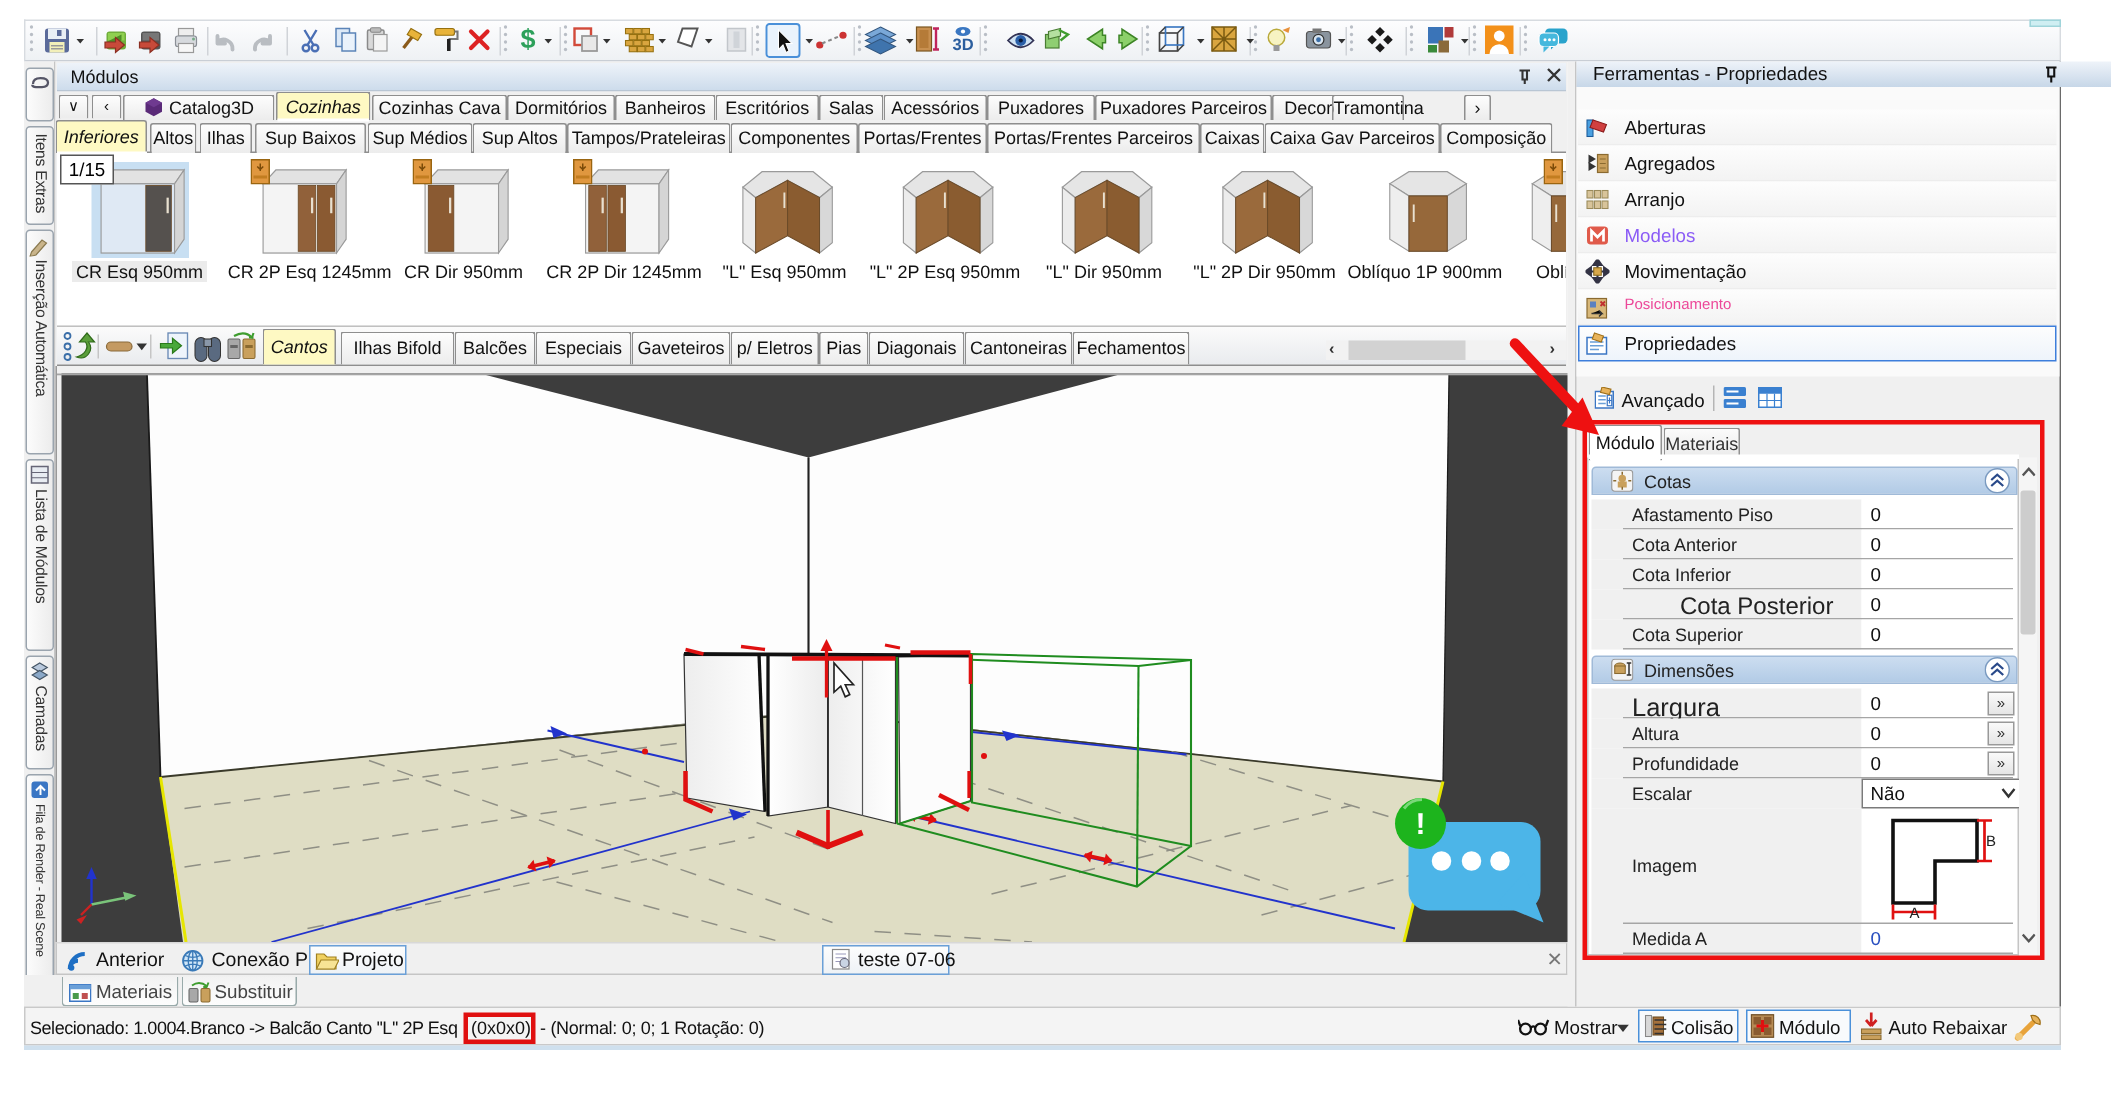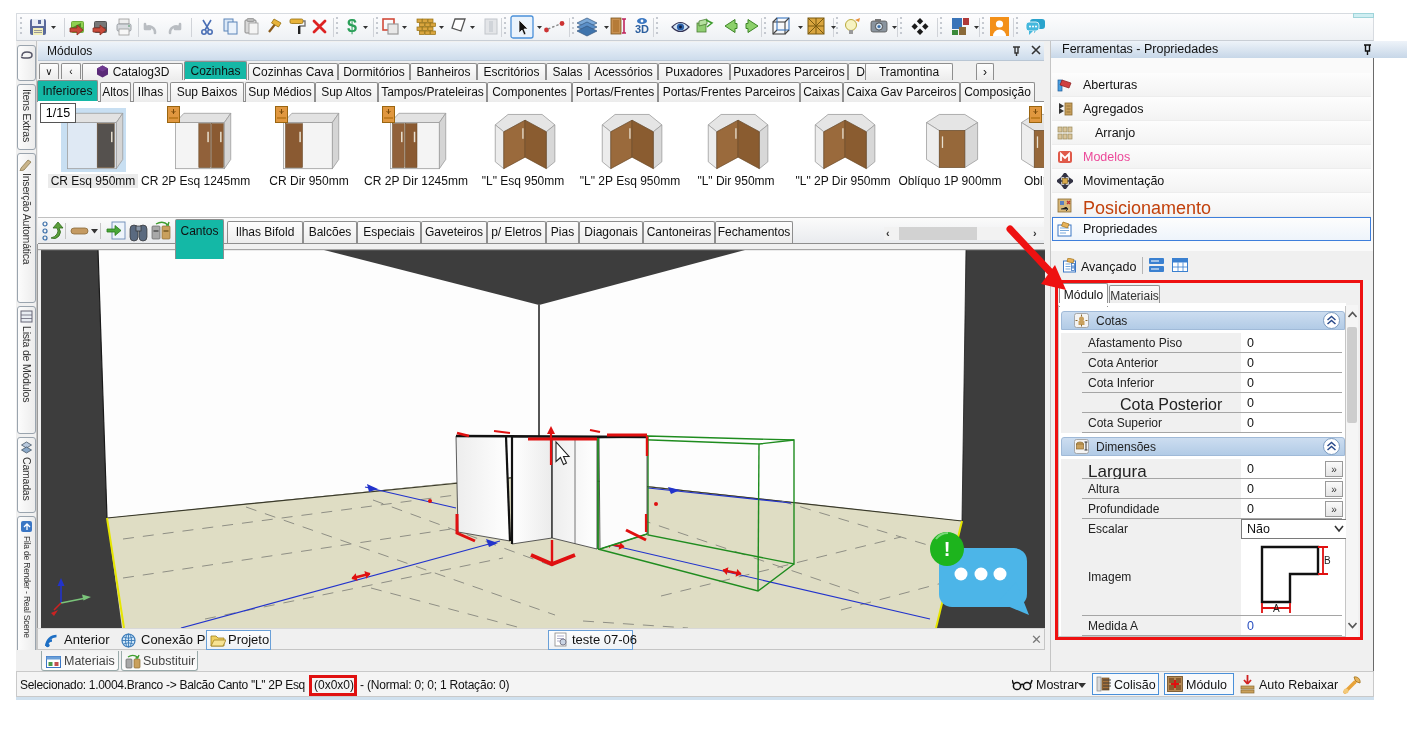--- a/index.html
+++ b/index.html
@@ -1,18 +1,18 @@
 <!DOCTYPE html>
 <html><head><meta charset="utf-8">
 <style>
 *{margin:0;padding:0;box-sizing:border-box;}
 html,body{width:1407px;height:732px;background:#fff;font-family:"Liberation Sans",sans-serif;overflow:hidden;}
 .ab{position:absolute;}
 .tab{position:absolute;top:2px;height:18px;border:1px solid #8e8e8e;border-bottom:none;border-radius:2px 2px 0 0;background:linear-gradient(#fdfdfd,#ececec);font-size:12px;color:#111;text-align:center;line-height:17px;white-space:nowrap;}
-.tab.act{background:#14b8a6;z-index:3;top:0;height:20px;line-height:19px;}
+.tab.act{background:#fef9c3;z-index:3;top:0;height:20px;line-height:19px;font-style:italic;}
 .ptab{position:absolute;height:24px;border:1px solid #919191;border-bottom:none;border-radius:2px 2px 0 0;background:linear-gradient(#fbfbfb,#e9e9e9);font-size:12px;color:#111;text-align:center;line-height:23px;white-space:nowrap;}
 .ptab.act{background:#fff;z-index:3;}
 </style></head><body>
 <div class="ab" style="left:16px;top:13px;width:1358px;height:28px;background:linear-gradient(#fdfdfe,#eef1f4);border:1px solid #d7dbe0;border-bottom:1px solid #c9ced5;">
     <svg width="1356" height="26" style="position:absolute;left:0;top:0">
       <circle cx="4" cy="4" r="1.1" fill="#b9bec6"></circle>
       <circle cx="4" cy="9" r="1.1" fill="#b9bec6"></circle>
       <circle cx="4" cy="14" r="1.1" fill="#b9bec6"></circle>
       <circle cx="4" cy="19" r="1.1" fill="#b9bec6"></circle>
       <circle cx="320" cy="4" r="1.1" fill="#b9bec6"></circle>
@@ -306,21 +306,21 @@
 <div class="ab tab act" style="left:184px;top:61px;width:63px;height:19px;line-height:18px;">Cozinhas</div>
 <div class="ab tab" style="left:248px;top:63px;width:90px;height:17px;line-height:16px;">Cozinhas Cava</div>
 <div class="ab tab" style="left:338px;top:63px;width:72px;height:17px;line-height:16px;">Dormitórios</div>
 <div class="ab tab" style="left:410px;top:63px;width:67px;height:17px;line-height:16px;">Banheiros</div>
 <div class="ab tab" style="left:477px;top:63px;width:69px;height:17px;line-height:16px;">Escritórios</div>
 <div class="ab tab" style="left:546px;top:63px;width:43px;height:17px;line-height:16px;">Salas</div>
 <div class="ab tab" style="left:589px;top:63px;width:69px;height:17px;line-height:16px;">Acessórios</div>
 <div class="ab tab" style="left:658px;top:63px;width:72px;height:17px;line-height:16px;">Puxadores</div>
 <div class="ab tab" style="left:730px;top:63px;width:118px;height:17px;line-height:16px;">Puxadores Parceiros</div>
 <div class="ab tab" style="left:848px;top:63px;width:55px;height:17px;line-height:16px;">Decore</div>
-<div class="ab tab" style="left:865px;top:63px;width:88px;height:17px;line-height:16px;">Tramontina</div>
+<div class="ab tab" style="left:888px;top:63px;width:48px;height:17px;line-height:16px;">Tramontina</div>
 <div class="ab tab" style="left:976px;top:63px;width:18px;height:17px;line-height:16px;">›</div>
 <div class="ab" style="left:185px;top:79px;width:61px;height:2px;background:#fff;z-index:4;"></div>
 <div class="ab" style="left:38px;top:80px;width:1006px;height:22px;background:#f0f0f0;border-bottom:1px solid #8e8e8e;"></div>
 <div class="ab tab act" style="left:37px;top:80px;width:61px;height:22px;line-height:21px;">Inferiores</div>
 <div class="ab tab" style="left:100px;top:82px;width:31px;height:20px;line-height:19px;">Altos</div>
 <div class="ab tab" style="left:133px;top:82px;width:35px;height:20px;line-height:19px;">Ilhas</div>
 <div class="ab tab" style="left:170px;top:82px;width:74px;height:20px;line-height:19px;">Sup Baixos</div>
 <div class="ab tab" style="left:245px;top:82px;width:70px;height:20px;line-height:19px;">Sup Médios</div>
 <div class="ab tab" style="left:315px;top:82px;width:63px;height:20px;line-height:19px;">Sup Altos</div>
 <div class="ab tab" style="left:378px;top:82px;width:109px;height:20px;line-height:19px;">Tampos/Prateleiras</div>
@@ -344,21 +344,21 @@
     <div class="ab" style="left:-5px;top:72px;width:120px;height:16px;font-size:12px;color:#111;text-align:center;white-space:nowrap;"><span style="background:#ebebeb;padding:0 3px;">CR Esq 950mm</span></div>
     <svg class="ab" style="left:131px;top:9px" width="66" height="60" viewBox="0 0 62 52" preserveAspectRatio="none">
       <path d="M6 10 L14 2 L58 2 L52 10 Z" fill="#e2e2e2" stroke="#9a9a9a" stroke-width="0.7"></path>
       <rect x="6" y="10" width="46" height="40" fill="#f4f4f4" stroke="#9a9a9a" stroke-width="0.7"></rect>
       <path d="M52 10 L58 2 L58 42 L52 50 Z" fill="#d5d5d5" stroke="#9a9a9a" stroke-width="0.7"></path>
       <rect x="28" y="11" width="11" height="38" fill="#91613a" stroke="#6a4a28" stroke-width="0.5"></rect>
       <rect x="36" y="18" width="1.4" height="9" fill="#e8e0d0"></rect>
       <rect x="40" y="11" width="11" height="38" fill="#8a5a32" stroke="#6a4a28" stroke-width="0.5"></rect>
       <rect x="48" y="18" width="1.4" height="9" fill="#e8e0d0"></rect>
     </svg>
-    <div class="ab" style="left:103px;top:72px;width:120px;height:16px;font-size:12px;color:#111;text-align:left;white-space:nowrap;"><span style="">CR 2P Esq 1245mm</span></div>
+    <div class="ab" style="left:103px;top:72px;width:120px;height:16px;font-size:12px;color:#111;text-align:right;white-space:nowrap;"><span style="">CR 2P Esq 1245mm</span></div>
     <svg class="ab" style="left:239px;top:9px" width="66" height="60" viewBox="0 0 62 52" preserveAspectRatio="none">
       <path d="M6 10 L14 2 L58 2 L52 10 Z" fill="#e2e2e2" stroke="#9a9a9a" stroke-width="0.7"></path>
       <rect x="6" y="10" width="46" height="40" fill="#f4f4f4" stroke="#9a9a9a" stroke-width="0.7"></rect>
       <path d="M52 10 L58 2 L58 42 L52 50 Z" fill="#d5d5d5" stroke="#9a9a9a" stroke-width="0.7"></path>
       <rect x="8" y="11" width="16" height="38" fill="#8a5a32" stroke="#6a4a28" stroke-width="0.5"></rect>
       <rect x="21" y="18" width="1.4" height="9" fill="#e8e0d0"></rect>
     </svg>
     <div class="ab" style="left:211px;top:72px;width:120px;height:16px;font-size:12px;color:#111;text-align:center;white-space:nowrap;"><span style="">CR Dir 950mm</span></div>
     <svg class="ab" style="left:346px;top:9px" width="66" height="60" viewBox="0 0 62 52" preserveAspectRatio="none">
       <path d="M6 10 L14 2 L58 2 L52 10 Z" fill="#e2e2e2" stroke="#9a9a9a" stroke-width="0.7"></path>
@@ -465,21 +465,21 @@
       <rect x="7" y="2" width="5" height="5" fill="#8a97a8"></rect>
     </g>
     <g transform="translate(114,3)">
       <rect x="0" y="4" width="8" height="13" rx="1" fill="#a8a8a8" stroke="#666" stroke-width="0.7"></rect>
       <rect x="10" y="4" width="8" height="13" rx="1" fill="#c9a05c" stroke="#8a6a30" stroke-width="0.7"></rect>
       <rect x="1.5" y="8" width="5" height="2" fill="#666"></rect>
       <rect x="11.5" y="8" width="5" height="2" fill="#8a6a30"></rect>
       <path d="M4 2 q7 -4 12 1 l1 -3 M17 3 l-3 0" stroke="#3f9d2f" stroke-width="1.4" fill="none"></path>
     </g>
   </svg>
-<div class="ab tab act" style="left:175px;top:219px;width:49px;height:40px;line-height:23px;">Cantos</div>
+<div class="ab tab act" style="left:175px;top:219px;width:49px;height:24px;line-height:23px;">Cantos</div>
 <div class="ab tab" style="left:227px;top:221px;width:76px;height:22px;line-height:21px;">Ilhas Bifold</div>
 <div class="ab tab" style="left:303px;top:221px;width:54px;height:22px;line-height:21px;">Balcões</div>
 <div class="ab tab" style="left:357px;top:221px;width:64px;height:22px;line-height:21px;">Especiais</div>
 <div class="ab tab" style="left:421px;top:221px;width:66px;height:22px;line-height:21px;">Gaveteiros</div>
 <div class="ab tab" style="left:487px;top:221px;width:59px;height:22px;line-height:21px;">p/ Eletros</div>
 <div class="ab tab" style="left:546px;top:221px;width:33px;height:22px;line-height:21px;">Pias</div>
 <div class="ab tab" style="left:579px;top:221px;width:64px;height:22px;line-height:21px;">Diagonais</div>
 <div class="ab tab" style="left:643px;top:221px;width:72px;height:22px;line-height:21px;">Cantoneiras</div>
 <div class="ab tab" style="left:715px;top:221px;width:78px;height:22px;line-height:21px;">Fechamentos</div>
 <div class="ab" style="left:884px;top:227px;width:160px;height:13px;background:#f2f2f2;"></div>
@@ -712,47 +712,47 @@
 <svg class="ab" style="left:1057px;top:125px" width="16" height="16">
     <g fill="#d8c49a" stroke="#9a8a5a" stroke-width="0.7">
       <rect x="1" y="2" width="4" height="5"></rect>
       <rect x="6" y="2" width="4" height="5"></rect>
       <rect x="11" y="2" width="4" height="5"></rect>
       <rect x="1" y="9" width="4" height="5"></rect>
       <rect x="6" y="9" width="4" height="5"></rect>
       <rect x="11" y="9" width="4" height="5"></rect>
     </g>
   </svg>
-<div class="ab" style="left:1083px;top:126px;font-size:12.5px;color:#111;margin-left:12px;">Arranjo</div>
+<div class="ab" style="left:1083px;top:126px;font-size:12.5px;color:#111;">Arranjo</div>
 <div class="ab" style="left:1052px;top:145px;width:319px;height:24px;border-bottom:1px solid #ededed;background:linear-gradient(#fdfdfd,#f3f3f3);"></div>
 <svg class="ab" style="left:1057px;top:149px" width="16" height="16">
     <rect x="1" y="2" width="14" height="12" rx="2.5" fill="#e05a4a"></rect>
     <path d="M4 12 V5 L8 9 L12 5 V12" stroke="#fff" stroke-width="1.8" fill="none"></path>
   </svg>
-<div class="ab" style="left:1083px;top:150px;font-size:12.5px;color:#ec4899;">Modelos</div>
+<div class="ab" style="left:1083px;top:150px;font-size:12.5px;color:#8b5cf6;">Modelos</div>
 <div class="ab" style="left:1052px;top:169px;width:319px;height:24px;border-bottom:1px solid #ededed;background:linear-gradient(#fdfdfd,#f3f3f3);"></div>
 <svg class="ab" style="left:1057px;top:173px" width="16" height="16">
     <g stroke="#334" stroke-width="1.6" fill="#334">
       <path d="M8 2 v12 M2 8 h12" stroke-width="1.4"></path>
       <path d="M8 0 l-2.5 3.5 5 0 z"></path>
       <path d="M8 16 l-2.5 -3.5 5 0 z"></path>
       <path d="M0 8 l3.5 -2.5 0 5 z"></path>
       <path d="M16 8 l-3.5 -2.5 0 5 z"></path>
     </g>
     <rect x="5.5" y="5.5" width="5" height="5" fill="#d8a84a" stroke="#8a6a20" stroke-width="0.7"></rect>
   </svg>
 <div class="ab" style="left:1083px;top:174px;font-size:12.5px;color:#111;">Movimentação</div>
 <div class="ab" style="left:1052px;top:193px;width:319px;height:24px;border-bottom:1px solid #ededed;background:linear-gradient(#fdfdfd,#f3f3f3);"></div>
 <svg class="ab" style="left:1057px;top:197px" width="16" height="16">
     <rect x="1" y="2" width="13" height="13" fill="#d8b87a" stroke="#8a6a30" stroke-width="0.8"></rect>
     <rect x="3" y="4" width="4" height="4" fill="#5a80c0"></rect>
     <path d="M10 4 l3 3 M13 4 l-3 3" stroke="#c03030" stroke-width="1.2"></path>
     <path d="M4 12 h7 l-2 -2 m2 2 l-2 2" stroke="#333" stroke-width="1"></path>
   </svg>
-<div class="ab" style="left:1083px;top:198px;font-size:18px;color:#c2410c;">Posicionamento</div>
+<div class="ab" style="left:1083px;top:198px;font-size:10px;color:#ec4899;">Posicionamento</div>
 <div class="ab" style="left:1052px;top:217px;width:319px;height:24px;border:1px solid #3d7edb;background:linear-gradient(#fdfdfd,#eef4fb);"></div>
 <svg class="ab" style="left:1057px;top:221px" width="16" height="16">
     <rect x="1" y="4" width="13" height="11" fill="#fff" stroke="#3a76c4" stroke-width="1"></rect>
     <path d="M3 7 h9 M3 9.5 h9 M3 12 h6" stroke="#6a9fd8" stroke-width="0.9"></path>
     <path d="M6 1 l6 2 -1.5 4 -6 -2 z" fill="#e8b35a" stroke="#a07018" stroke-width="0.7"></path>
   </svg>
 <div class="ab" style="left:1083px;top:222px;font-size:12.5px;color:#111;">Propriedades</div>
 <svg class="ab" style="left:1063px;top:258px" width="15" height="15">
     <rect x="0.5" y="3" width="12" height="11" fill="#fff" stroke="#3a76c4" stroke-width="1"></rect>
     <path d="M2.5 6 h5 M2.5 8.5 h5 M2.5 11 h5" stroke="#6a9fd8" stroke-width="0.9"></path>

